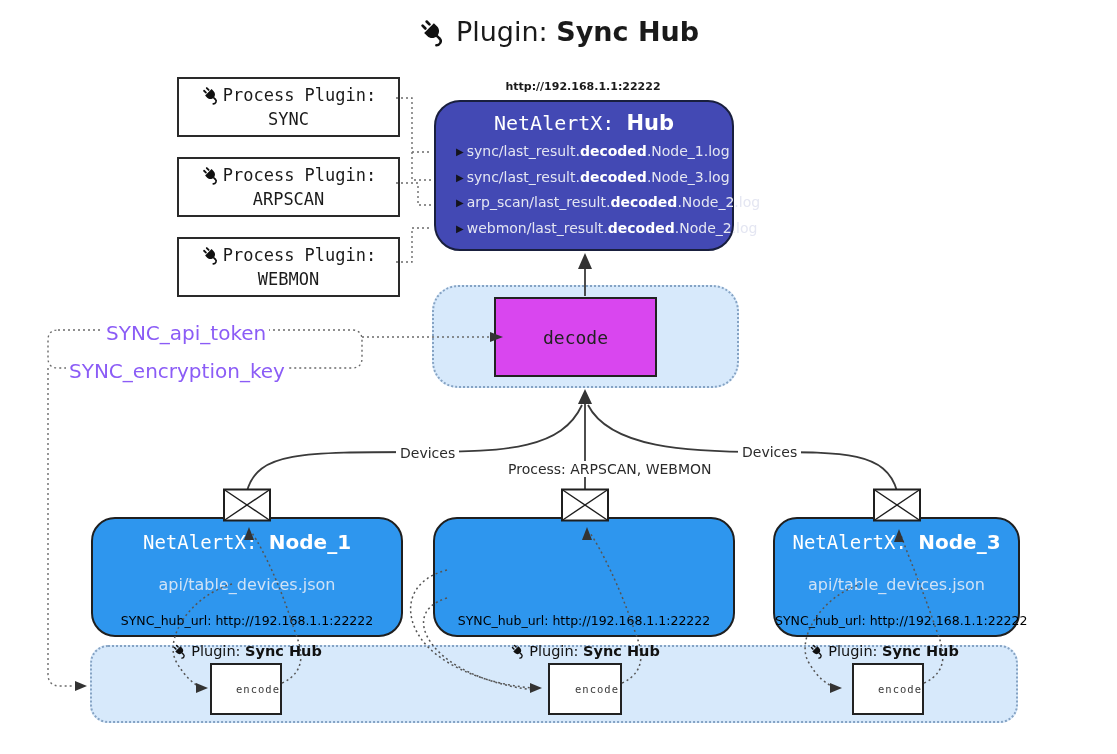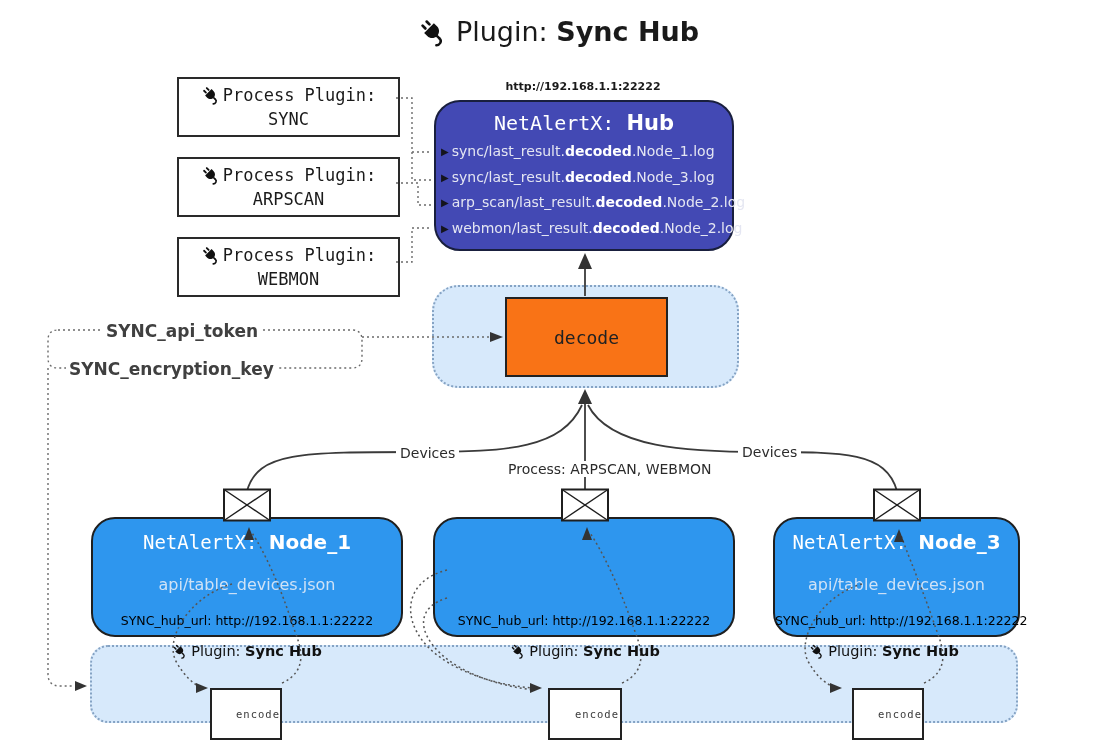--- a/index.html
+++ b/index.html
@@ -27,34 +27,34 @@
   .pbox .l1{display:flex;align-items:center;gap:2px;justify-content:flex-end;}
 
   
   #hub-url{position:absolute;left:433px;top:80px;width:300px;text-align:center;
            font-size:11px;font-weight:600;color:#1a1a1a;}
   #hub{position:absolute;left:434px;top:100px;width:300px;height:151px;box-sizing:border-box;
        background:var(--hub-fill);border:2px solid #191f3e;border-radius:26px;}
   #hub .hub-title{margin-top:9px;text-align:center;color:#fff;font-size:20px;
        font-family:"DejaVu Sans Mono",monospace;}
   #hub .hub-title b{font-family:"DejaVu Sans",sans-serif;font-size:21px;}
-  .hub-rows{margin-top:4px;padding-left:5px;}
+  .hub-rows{margin-top:4px;padding-left:20px;}
   .hub-row{font-size:14px;line-height:24.5px;color:#e4e6f2;white-space:nowrap;}
   .hub-row b{color:#fff;}
   .hub-row .marker{color:#14141c;font-size:10px;margin-right:3px;vertical-align:1px;}
 
   
   #decode-wrap{position:absolute;left:432px;top:285px;width:307px;height:103px;box-sizing:border-box;
        background:var(--band-fill);border:2px dotted var(--dotted-border);border-radius:26px;}
-  #decode-box{position:absolute;left:505px;top:297px;width:163px;height:80px;box-sizing:border-box;
-       background:#f97316;border:2px solid #222;display:flex;align-items:center;justify-content:center;
+  #decode-box{position:absolute;left:494px;top:297px;width:163px;height:80px;box-sizing:border-box;
+       background:#d946ef;border:2px solid #222;display:flex;align-items:center;justify-content:center;
        font-family:"DejaVu Sans Mono",monospace;font-size:18px;color:#222;}
 
   
-  .secret{position:absolute;background:#fff;font-size:17px;color:#404040;padding:0 3px;z-index:6;font-weight:bold;}
+  .secret{position:absolute;background:#fff;font-size:20px;color:#8b5cf6;padding:0 3px;z-index:6;}
 
   
   .edge-label{position:absolute;background:#fff;font-size:14px;color:#2b2b2b;padding:0 4px;z-index:6;}
 
   
   .node{position:absolute;top:517px;height:120px;box-sizing:border-box;background:var(--node-fill);
         border:2.5px solid var(--box-border);border-radius:24px;z-index:1;}
   .node-title{margin-top:11px;text-align:center;color:#fff;font-size:19px;
         font-family:"DejaVu Sans Mono",monospace;white-space:nowrap;}
   .node-title b{font-family:"DejaVu Sans",sans-serif;font-size:20px;}
@@ -70,21 +70,21 @@
 
   
   #band{position:absolute;left:90px;top:645px;width:928px;height:78px;box-sizing:border-box;
         background:var(--band-fill);border:2px dotted var(--dotted-border);border-radius:18px;z-index:0;}
   .band-label{position:absolute;top:643px;width:180px;display:flex;align-items:center;
         justify-content:center;gap:3px;font-size:14.5px;color:#111;z-index:6;}
   .band-label b{font-weight:700;}
   #band-label-1{left:157px;}
   #band-label-2{left:495px;}
   #band-label-3{left:794px;}
-  .encode-box{position:absolute;top:688px;height:52px;box-sizing:border-box;background:#fff;
+  .encode-box{position:absolute;top:663px;height:52px;box-sizing:border-box;background:#fff;
         border:2px solid #222;display:flex;align-items:center;justify-content:center;z-index:2;
         font-family:"DejaVu Sans Mono",monospace;font-size:10.5px;letter-spacing:1px;color:#3a3a3a;padding-left:24px;}
   #encode1{left:210px;width:72px;}
   #encode2{left:548px;width:74px;}
   #encode3{left:852px;width:72px;}
 
   
   #overlay{position:absolute;left:0;top:0;z-index:5;pointer-events:none;}
   .solid{stroke:var(--line);stroke-width:1.8;fill:none;}
   .dot{stroke:#555;stroke-width:1.5;fill:none;stroke-dasharray:2 3;}

